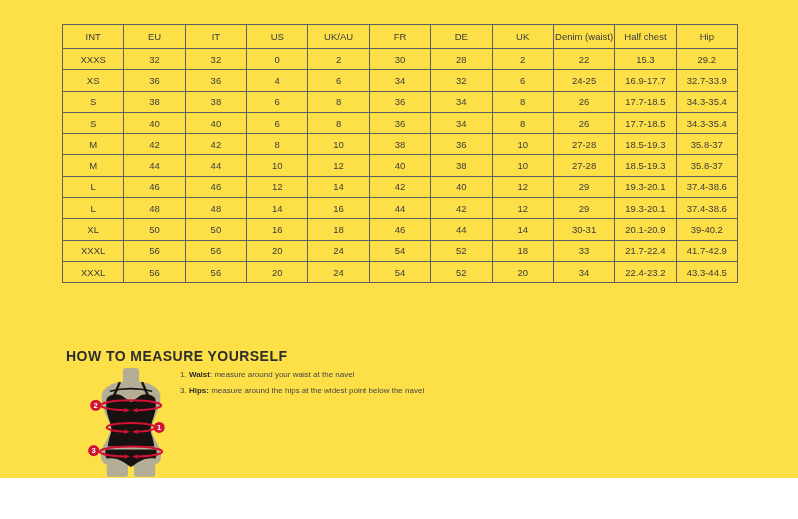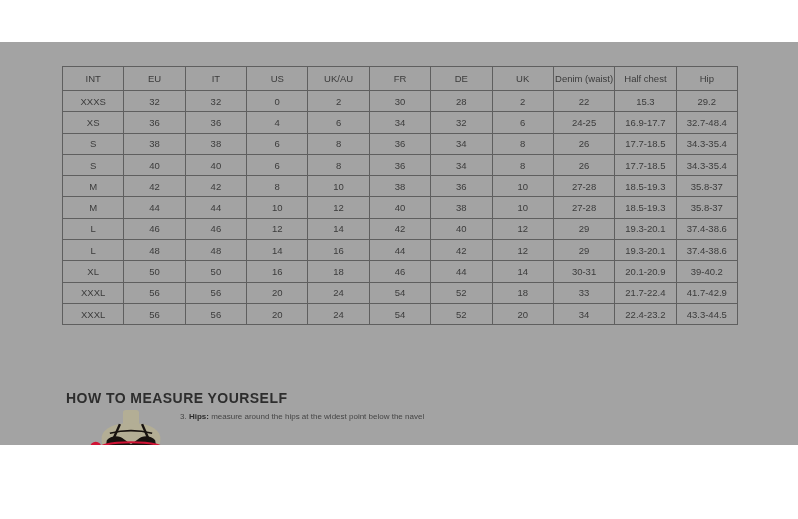--- a/index.html
+++ b/index.html
@@ -1,22 +1,21 @@
 <!DOCTYPE html>
 <html><head>
 <meta charset="utf-8">
 <style>
   html,body{margin:0;padding:0;background:#ffffff;}
   #canvas{
     position:relative;
-    width:798px;height:403px;
-    background:#a3a3a3;
+    width:798px;height:478px;
+    background:#fde047;
     font-family:"Liberation Sans",sans-serif;
     overflow:hidden;
-    margin-top:42px;
   }
   
   .size-table-wrap{position:absolute;left:62px;top:24px;}
   table.size-table{
     border-collapse:collapse;
     table-layout:fixed;
     width:676px;
   }
   table.size-table th, table.size-table td{
     border:1px solid #5f5f5f;
@@ -86,21 +85,21 @@
             <td>XS</td>
             <td>36</td>
             <td>36</td>
             <td>4</td>
             <td>6</td>
             <td>34</td>
             <td>32</td>
             <td>6</td>
             <td>24-25</td>
             <td>16.9-17.7</td>
-            <td>32.7-48.4</td>
+            <td>32.7-33.9</td>
           </tr>
           <tr>
             <td>S</td>
             <td>38</td>
             <td>38</td>
             <td>6</td>
             <td>8</td>
             <td>36</td>
             <td>34</td>
             <td>8</td>
@@ -270,18 +269,22 @@
       </g>
       <g>
         <circle cx="17" cy="83" r="5.5" fill="#d01234"></circle>
         <text x="17" y="85.6" text-anchor="middle" font-size="7.5" font-weight="bold" fill="#ffffff" font-family="Liberation Sans, sans-serif">3</text>
       </g>
     </svg>
   </div>
 
   <div class="measure-list">
     <div class="measure-item">
+      <span>1.</span>
+      <b>Waist</b><span>: measure around your waist at the navel</span>
+    </div>
+    <div class="measure-item">
       <span>3.</span>
       <b>Hips:</b><span> measure around the hips at the widest point below the navel</span>
     </div>
   </div>
 
 </div>
 
 </body></html>

